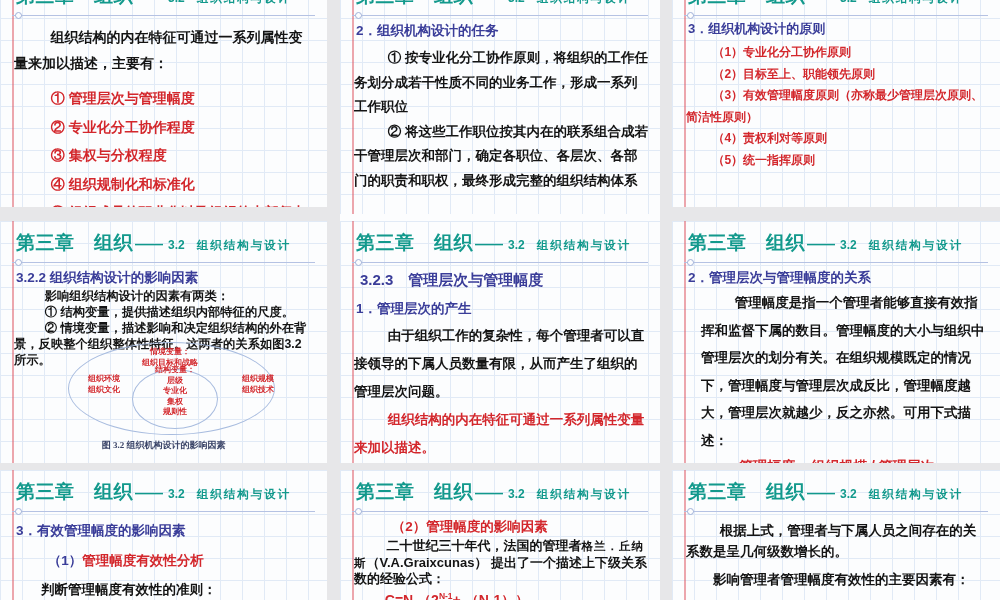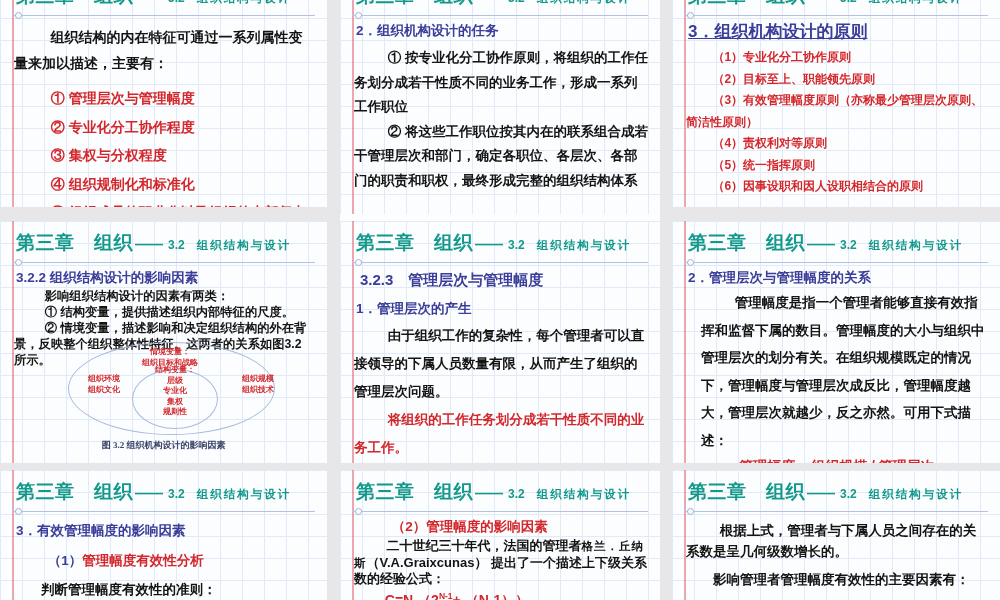--- a/index.html
+++ b/index.html
@@ -53,21 +53,21 @@
   
   .s1-para  { font-size:14px; line-height:26px; text-indent:2.6em; margin-top:4px; }
   .s1-items { margin-top:8px; padding-left:2.3em; }
   .s1-items div { font-size:14px; line-height:28.5px; }
 
   
   .s2-head { font-size:13.5px; margin:2px 0 6px 2px; }
   .s2-para { font-size:13.5px; line-height:24.5px; text-indent:2.5em; }
 
   
-  .s3-head { font-size:17px; margin:0 0 4px 2px;text-decoration:underline; }
+  .s3-head { font-size:13px; margin:0 0 4px 2px; }
   .s3-items div { font-size:12px; line-height:21.5px; text-indent:2.2em; }
 
   
   .s4-head { font-size:13.5px; margin:2px 0 1px 2px; }
   .s4-para { font-size:12.3px; line-height:16px; text-indent:2.5em; }
   .diagram { position:absolute; left:0; top:119px; width:100%; height:123px;
              font-family:"Liberation Serif", serif; }
   .el { position:absolute; border:1px solid #a8bcdf; border-radius:50%; }
   .el-outer { left:68px; top:2px;  width:207px; height:93px; }
   .el-inner { left:132px; top:29px; width:86px;  height:60px; }
@@ -159,21 +159,20 @@
         <span class="h-circle"></span>
       </div>
     <div class="sl-content">
       <div class="s3-head t-blue">3．组织机构设计的原则</div>
       <div class="s3-items t-red">
         <div>（1）专业化分工协作原则</div>
         <div>（2）目标至上、职能领先原则</div>
         <div>（3）有效管理幅度原则（亦称最少管理层次原则、简洁性原则）</div>
         <div>（4）责权利对等原则</div>
         <div>（5）统一指挥原则</div>
-        <div>（6）因事设职和因人设职相结合的原则</div>
       </div>
     </div>
   </div>
 </div>
 
 <div class="cell c-r2c1">
   <div class="slide">
     <div class="margin-line"></div>
     <div class="sl-header">
       <span class="h-chapter">第三章　组织</span><span class="h-dash">——</span><span class="h-no">3.2</span><span class="h-title">组织结构与设计</span>
@@ -220,21 +219,21 @@
     <div class="sl-header">
       <span class="h-chapter">第三章　组织</span><span class="h-dash">——</span><span class="h-no">3.2</span><span class="h-title">组织结构与设计</span>
     </div>
     <div class="h-rule">
         <span class="h-circle"></span>
       </div>
     <div class="sl-content">
       <div class="s5-head1 t-blue">3.2.3　管理层次与管理幅度</div>
       <div class="s5-head2 t-blue">1．管理层次的产生</div>
       <div class="s5-para">由于组织工作的复杂性，每个管理者可以直接领导的下属人员数量有限，从而产生了组织的管理层次问题。</div>
-      <div class="s5-para t-red">将组织的工作任务划分成若干性质不同的业务工作。</div>
+      <div class="s5-para t-red">组织结构的内在特征可通过一系列属性变量来加以描述。</div>
     </div>
   </div>
 </div>
 
 <div class="cell c-r2c3">
   <div class="slide">
     <div class="margin-line"></div>
     <div class="sl-header">
       <span class="h-chapter">第三章　组织</span><span class="h-dash">——</span><span class="h-no">3.2</span><span class="h-title">组织结构与设计</span>
     </div>

